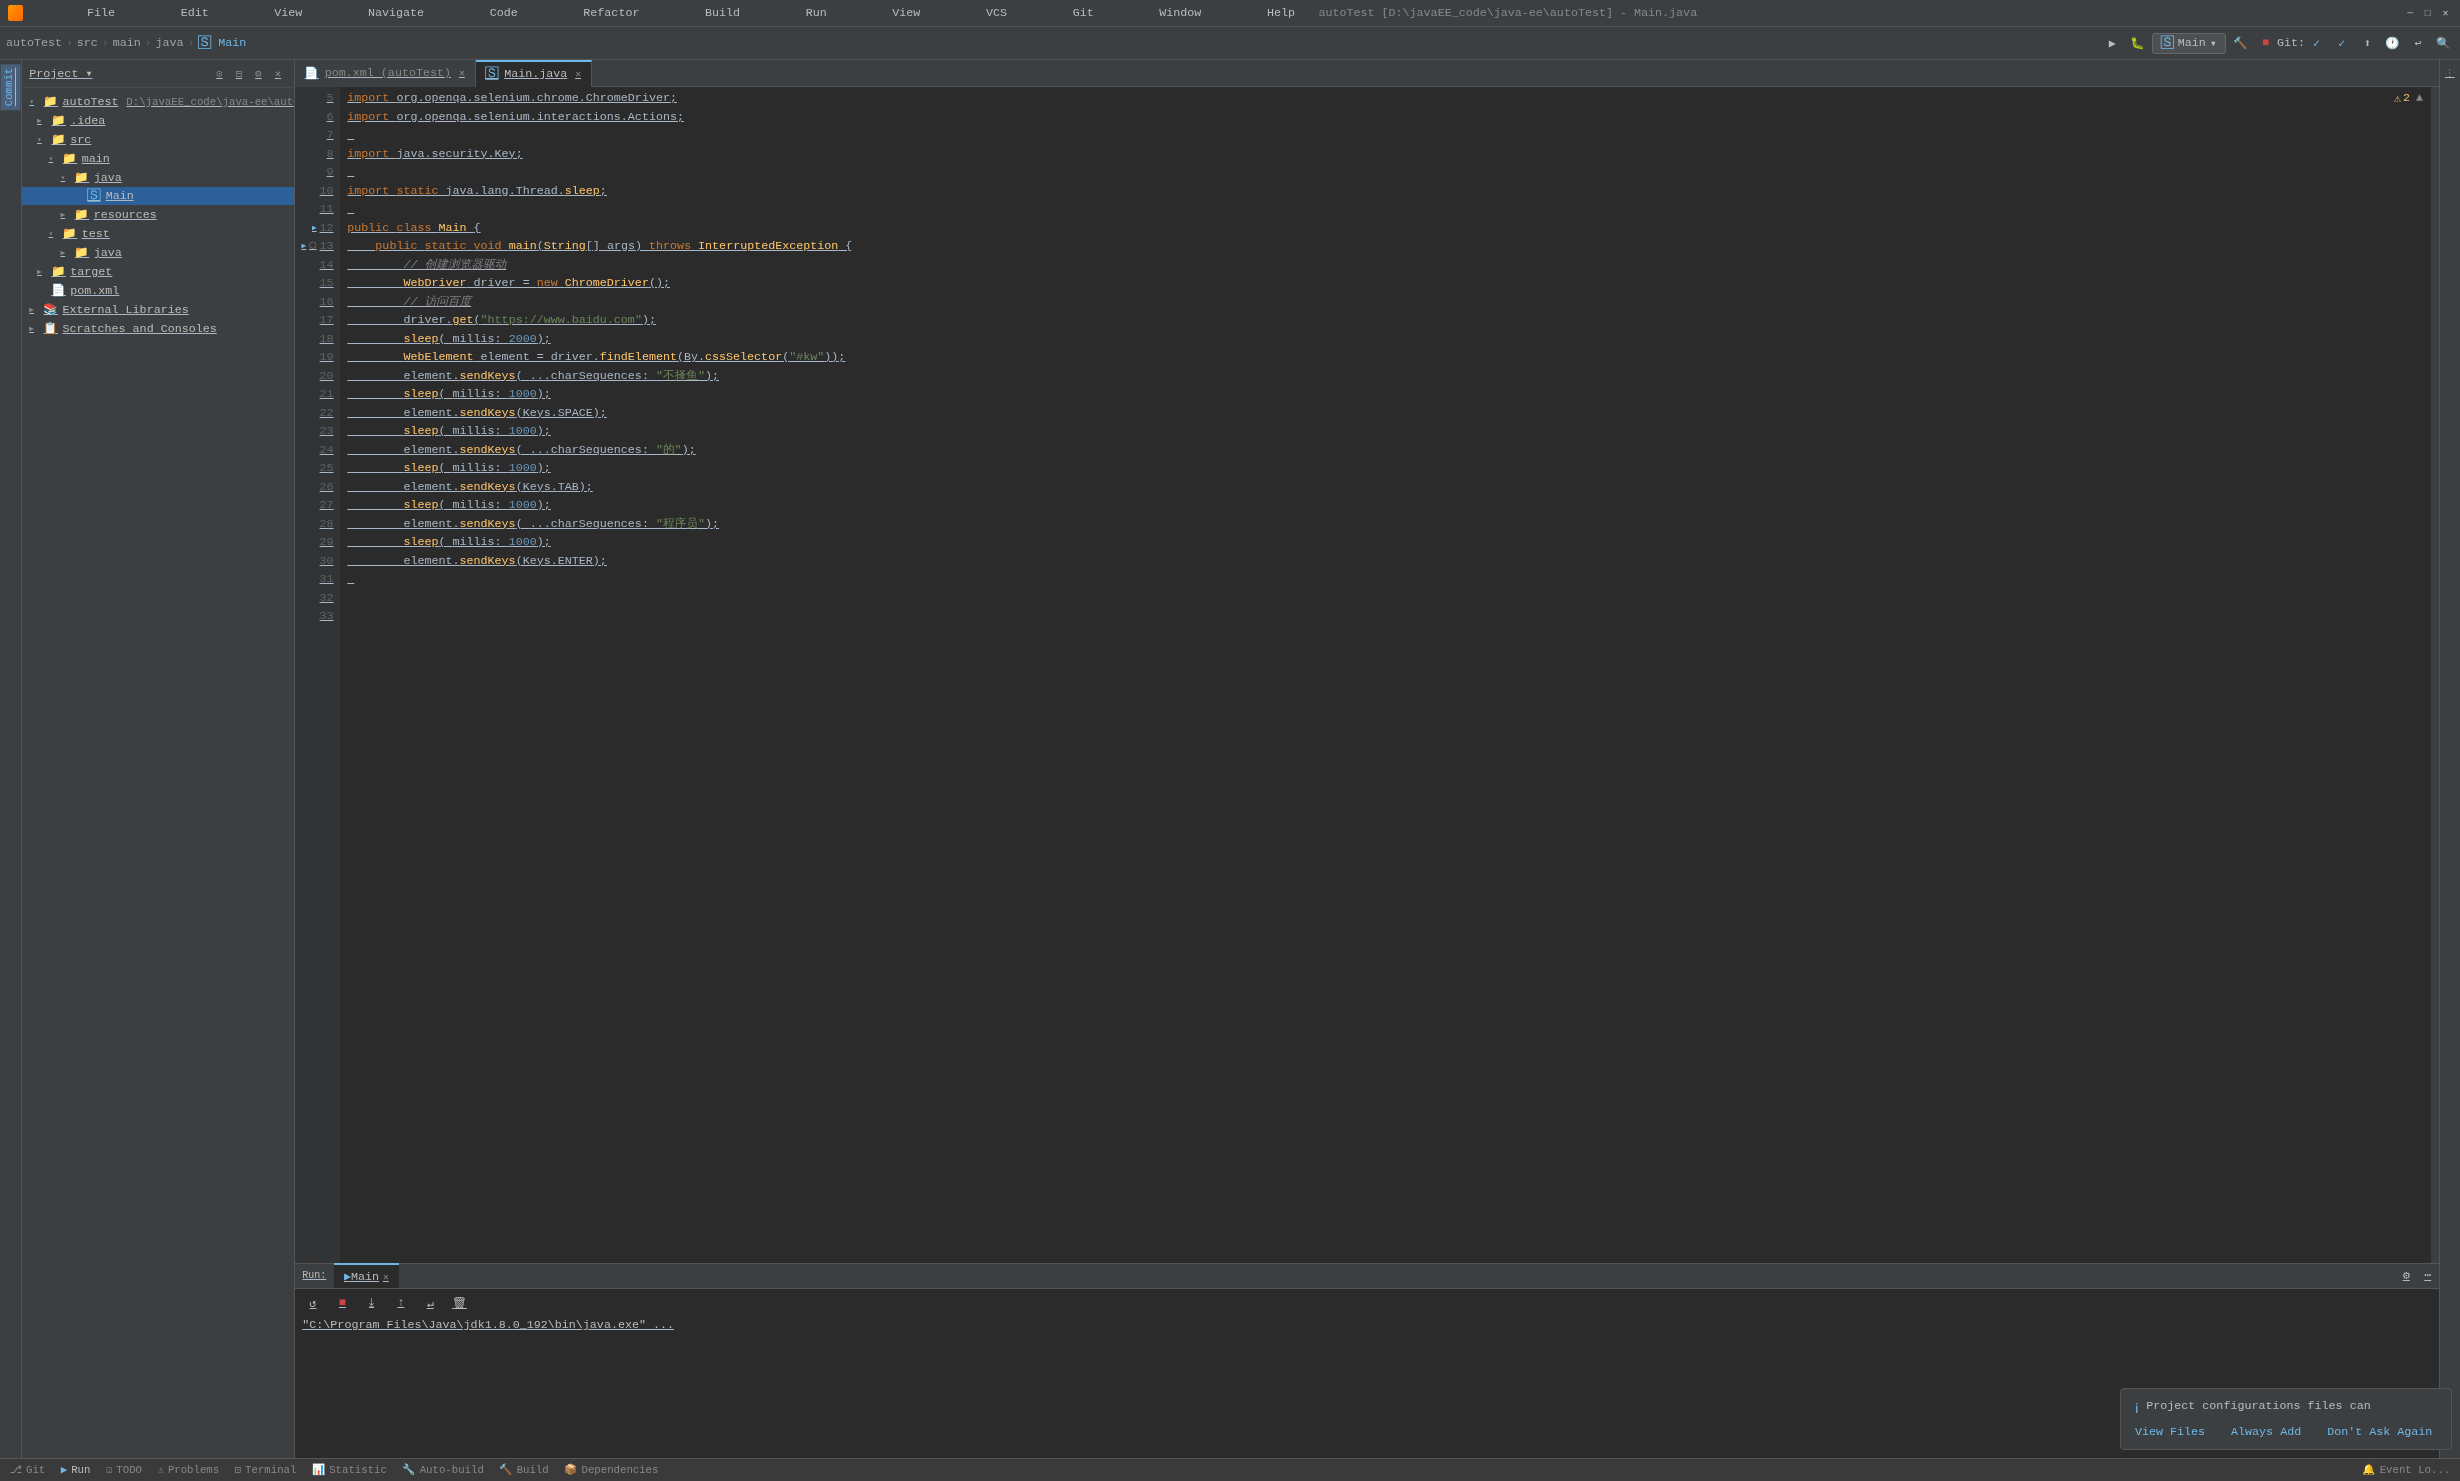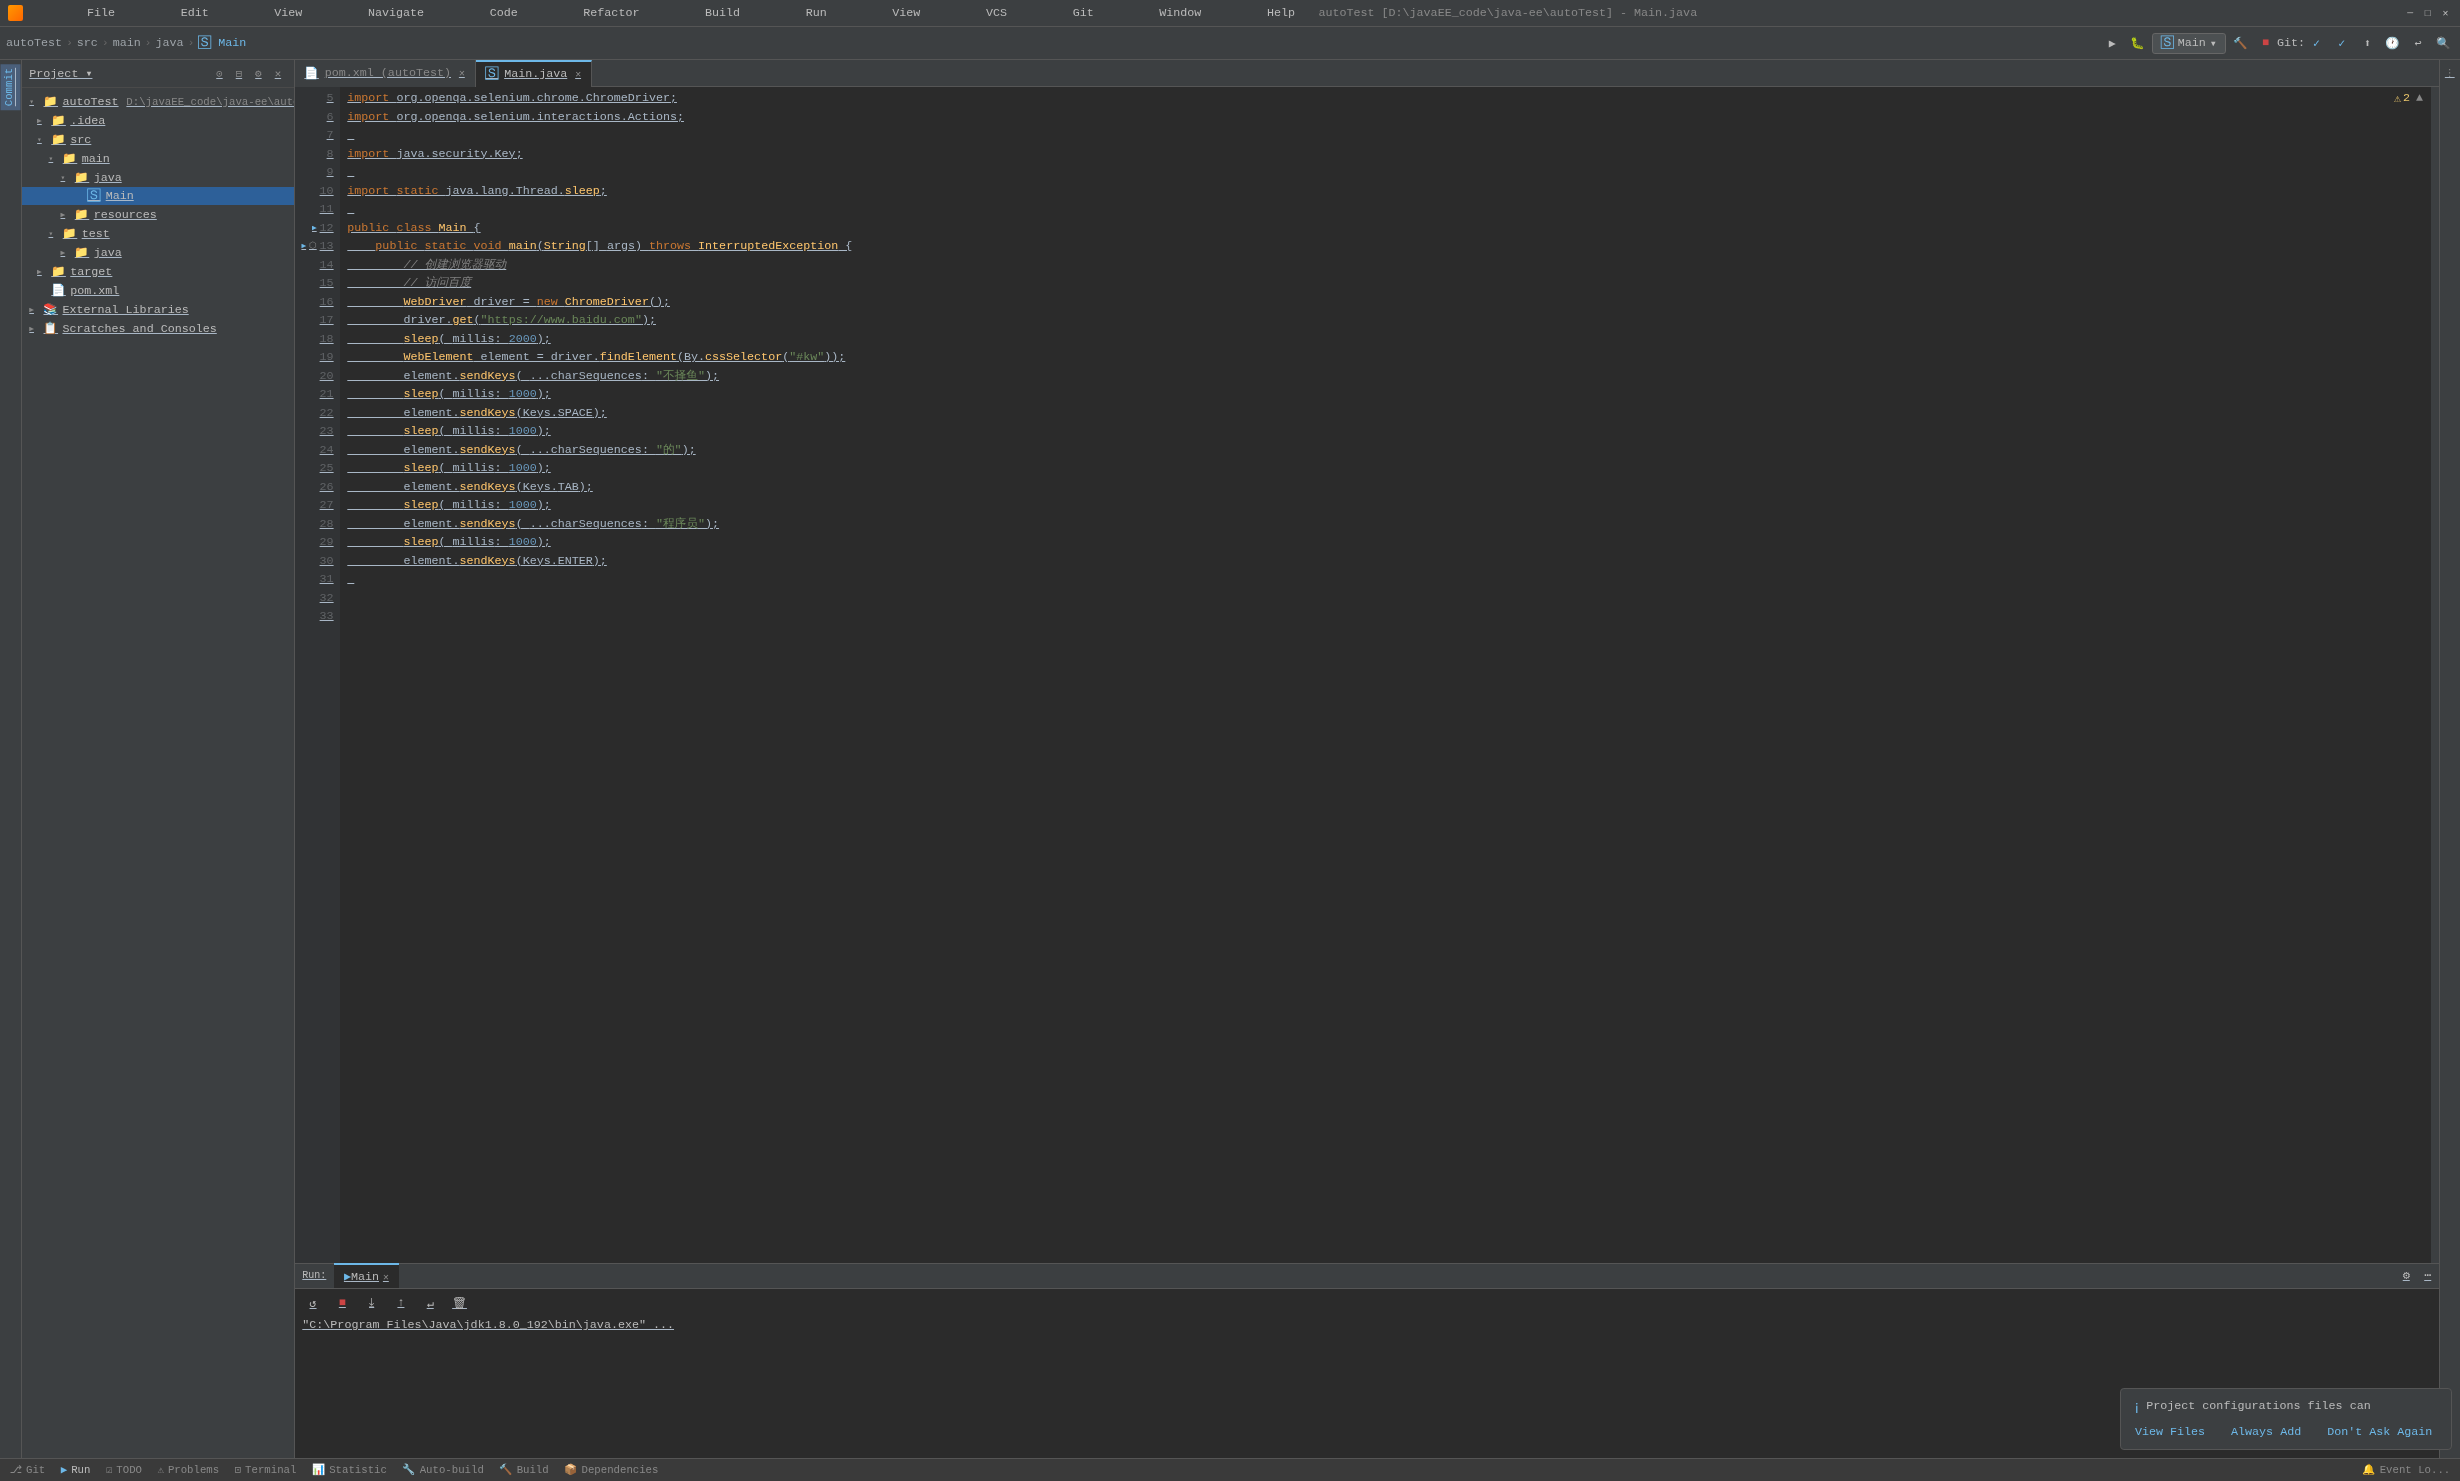--- a/index.html
+++ b/index.html
@@ -653,22 +653,22 @@
           <div class="code-line"><span class="kw">import </span><span>org.openqa.selenium.chrome.ChromeDriver;</span></div>
           <div class="code-line"><span class="kw">import </span><span>org.openqa.selenium.interactions.Actions;</span></div>
           <div class="code-line">&nbsp;</div>
           <div class="code-line"><span class="kw">import </span><span>java.security.Key;</span></div>
           <div class="code-line">&nbsp;</div>
           <div class="code-line"><span class="kw">import </span><span class="kw">static </span><span>java.lang.Thread.</span><span class="fn">sleep</span><span>;</span></div>
           <div class="code-line">&nbsp;</div>
           <div class="code-line"><span class="kw">public </span><span class="kw">class </span><span class="cls">Main </span><span>{</span></div>
           <div class="code-line"><span>    </span><span class="kw">public </span><span class="kw">static </span><span class="kw">void </span><span class="fn">main</span><span>(</span><span class="cls">String</span><span>[] </span><span class="param">args</span><span>) </span><span class="kw">throws </span><span class="cls">InterruptedException</span><span> {</span></div>
           <div class="code-line"><span class="comment">        // 创建浏览器驱动</span></div>
+          <div class="code-line"><span>        </span><span class="cls">WebDriver</span><span> driver = </span><span class="kw">new </span><span class="cls">ChromeDriver</span><span>();</span></div>
           <div class="code-line"><span class="comment">        // 访问百度</span></div>
-          <div class="code-line"><span>        </span><span class="cls">WebDriver</span><span> driver = </span><span class="kw">new </span><span class="cls">ChromeDriver</span><span>();</span></div>
           <div class="code-line"><span>        driver.</span><span class="fn">get</span><span>(</span><span class="str">"https://www.baidu.com"</span><span>);</span></div>
           <div class="code-line"><span>        </span><span class="fn">sleep</span><span>( </span><span class="param">millis</span><span>: </span><span class="num">2000</span><span>);</span></div>
           <div class="code-line"><span>        </span><span class="cls">WebElement</span><span> element = driver.</span><span class="fn">findElement</span><span>(By.</span><span class="fn">cssSelector</span><span>(</span><span class="str">"#kw"</span><span>));</span></div>
           <div class="code-line"><span>        element.</span><span class="fn">sendKeys</span><span>( </span><span class="param">...charSequences</span><span>: </span><span class="str">"不择鱼"</span><span>);</span></div>
           <div class="code-line"><span>        </span><span class="fn">sleep</span><span>( </span><span class="param">millis</span><span>: </span><span class="num">1000</span><span>);</span></div>
           <div class="code-line"><span>        element.</span><span class="fn">sendKeys</span><span>(Keys.</span><span>SPACE</span><span>);</span></div>
           <div class="code-line"><span>        </span><span class="fn">sleep</span><span>( </span><span class="param">millis</span><span>: </span><span class="num">1000</span><span>);</span></div>
           <div class="code-line"><span>        element.</span><span class="fn">sendKeys</span><span>( </span><span class="param">...charSequences</span><span>: </span><span class="str">"的"</span><span>);</span></div>
           <div class="code-line"><span>        </span><span class="fn">sleep</span><span>( </span><span class="param">millis</span><span>: </span><span class="num">1000</span><span>);</span></div>
           <div class="code-line"><span>        element.</span><span class="fn">sendKeys</span><span>(Keys.</span><span>TAB</span><span>);</span></div>

